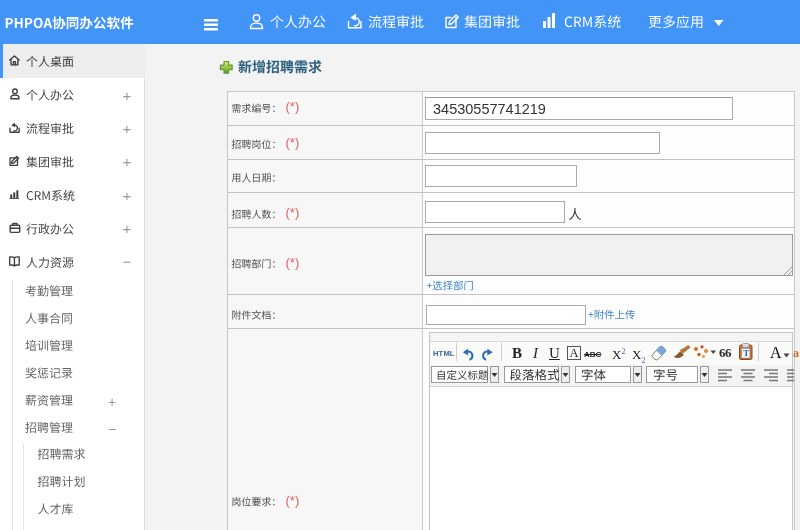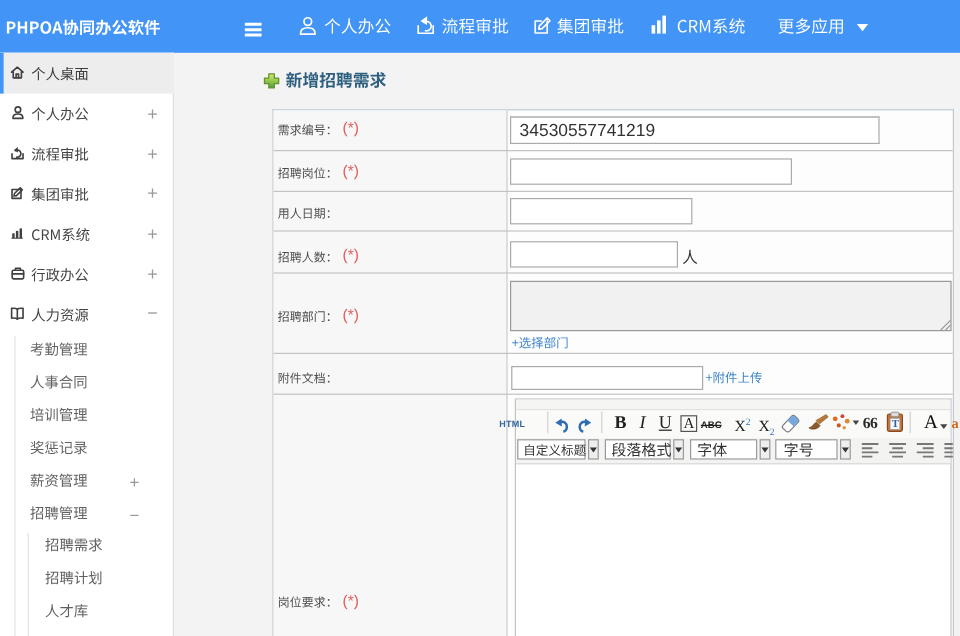--- a/index.html
+++ b/index.html
@@ -126,21 +126,21 @@
 </svg>
 <div class="abs" style="left:426px;top:305px;width:160px;height:20px;background:#fff;border:1px solid #aaa;"></div>
 
 <div class="abs" style="left:429px;top:332px;width:364px;height:210px;border:1px solid #c3c3c3;background:#fff;"></div>
 <div class="abs" style="left:430px;top:333px;width:362px;height:8px;background:#f5f5f4;"></div>
 <div class="abs" style="left:430px;top:341px;width:362px;height:1px;background:#dadada;"></div>
 <div class="abs" style="left:430px;top:342px;width:362px;height:23px;background:#fafaf9;"></div>
 <div class="abs" style="left:430px;top:365px;width:362px;height:21px;background:#f3f3f2;"></div>
 <div class="abs" style="left:430px;top:386px;width:362px;height:1px;background:#d5d5d5;"></div>
 
-<div class="abs" style="left:416px;top:349px;font-size:7.5px;font-weight:bold;color:#31659c;z-index:56;letter-spacing:0.2px;">HTML</div>
+<div class="abs" style="left:433px;top:349px;font-size:7.5px;font-weight:bold;color:#31659c;z-index:56;letter-spacing:0.2px;">HTML</div>
 <div class="abs" style="left:456px;top:343px;width:1px;height:18px;background:#d0d0d0;"></div>
 <svg class="abs" width="44" height="16" style="left:462px;top:348px;z-index:56" fill="none">
   <g>
     <path d="M0.8 4.2 L6 0.8 L6.2 7.4 Z" fill="#2e6db4"></path>
     <path d="M4.5 3.8 C8 2.6 10.6 4.8 10.4 7.8 C10.3 10 9 11.4 7.4 11.6" stroke="#2e6db4" stroke-width="2.1"></path>
   </g>
   <g transform="translate(31.5,0) scale(-1,1)">
     <path d="M0.8 4.2 L6 0.8 L6.2 7.4 Z" fill="#2e6db4"></path>
     <path d="M4.5 3.8 C8 2.6 10.6 4.8 10.4 7.8 C10.3 10 9 11.4 7.4 11.6" stroke="#2e6db4" stroke-width="2.1"></path>
   </g>

